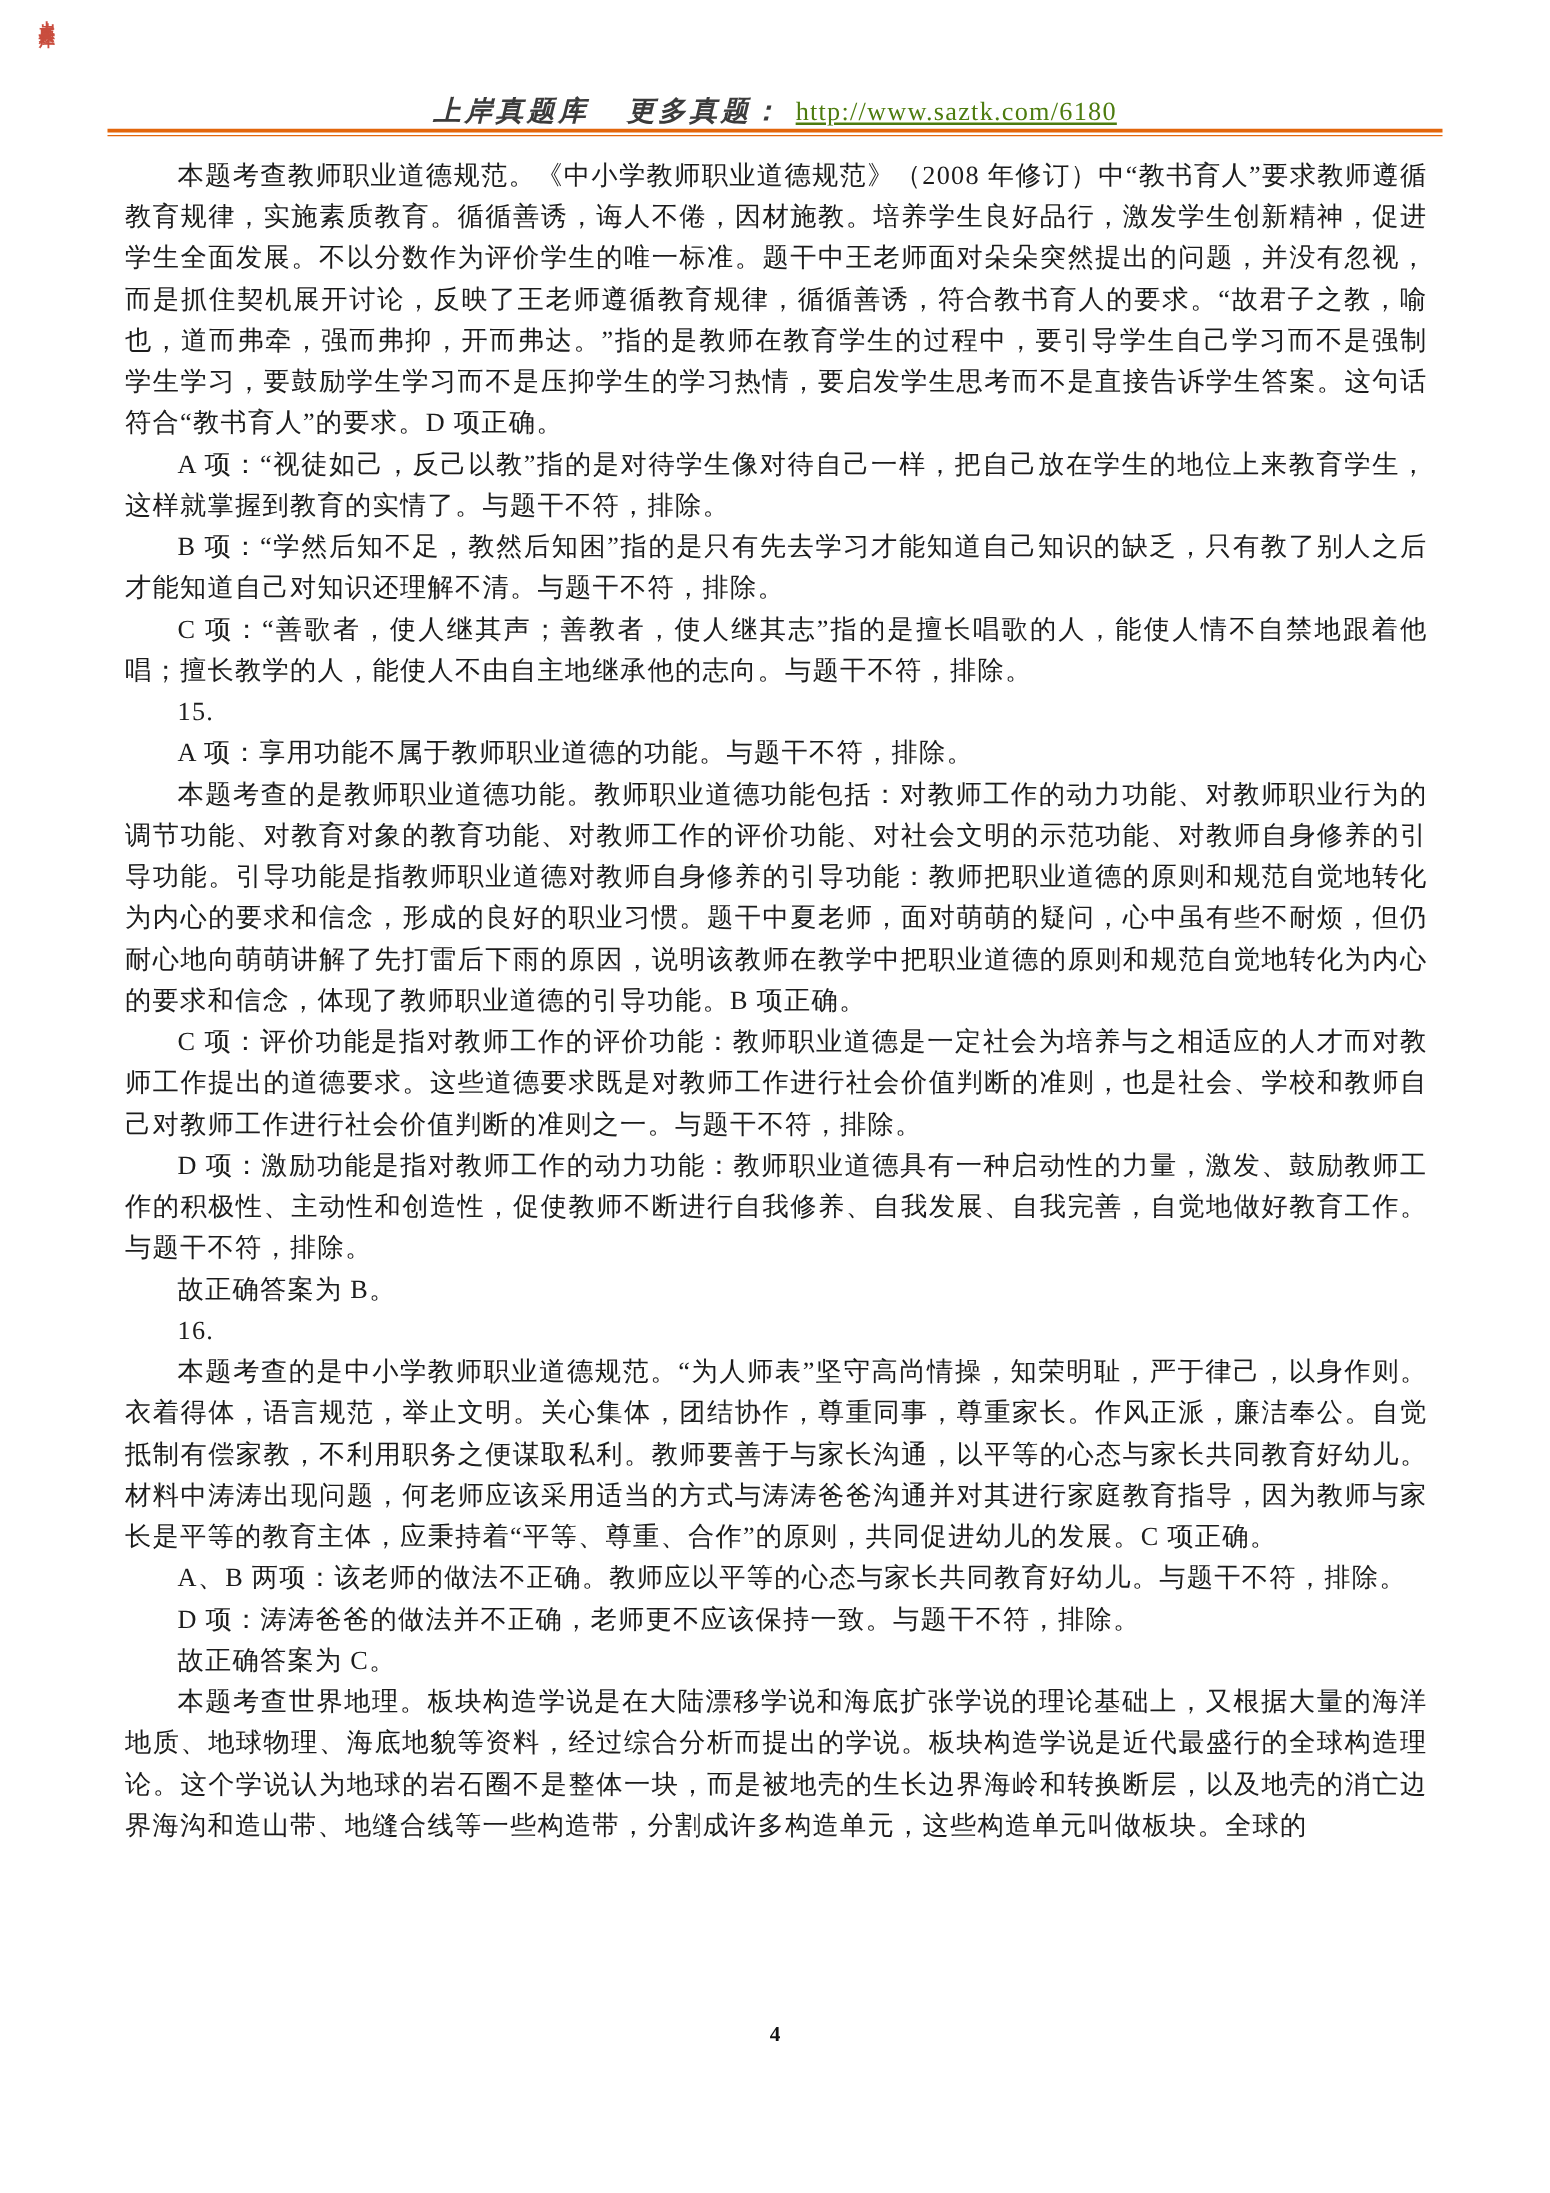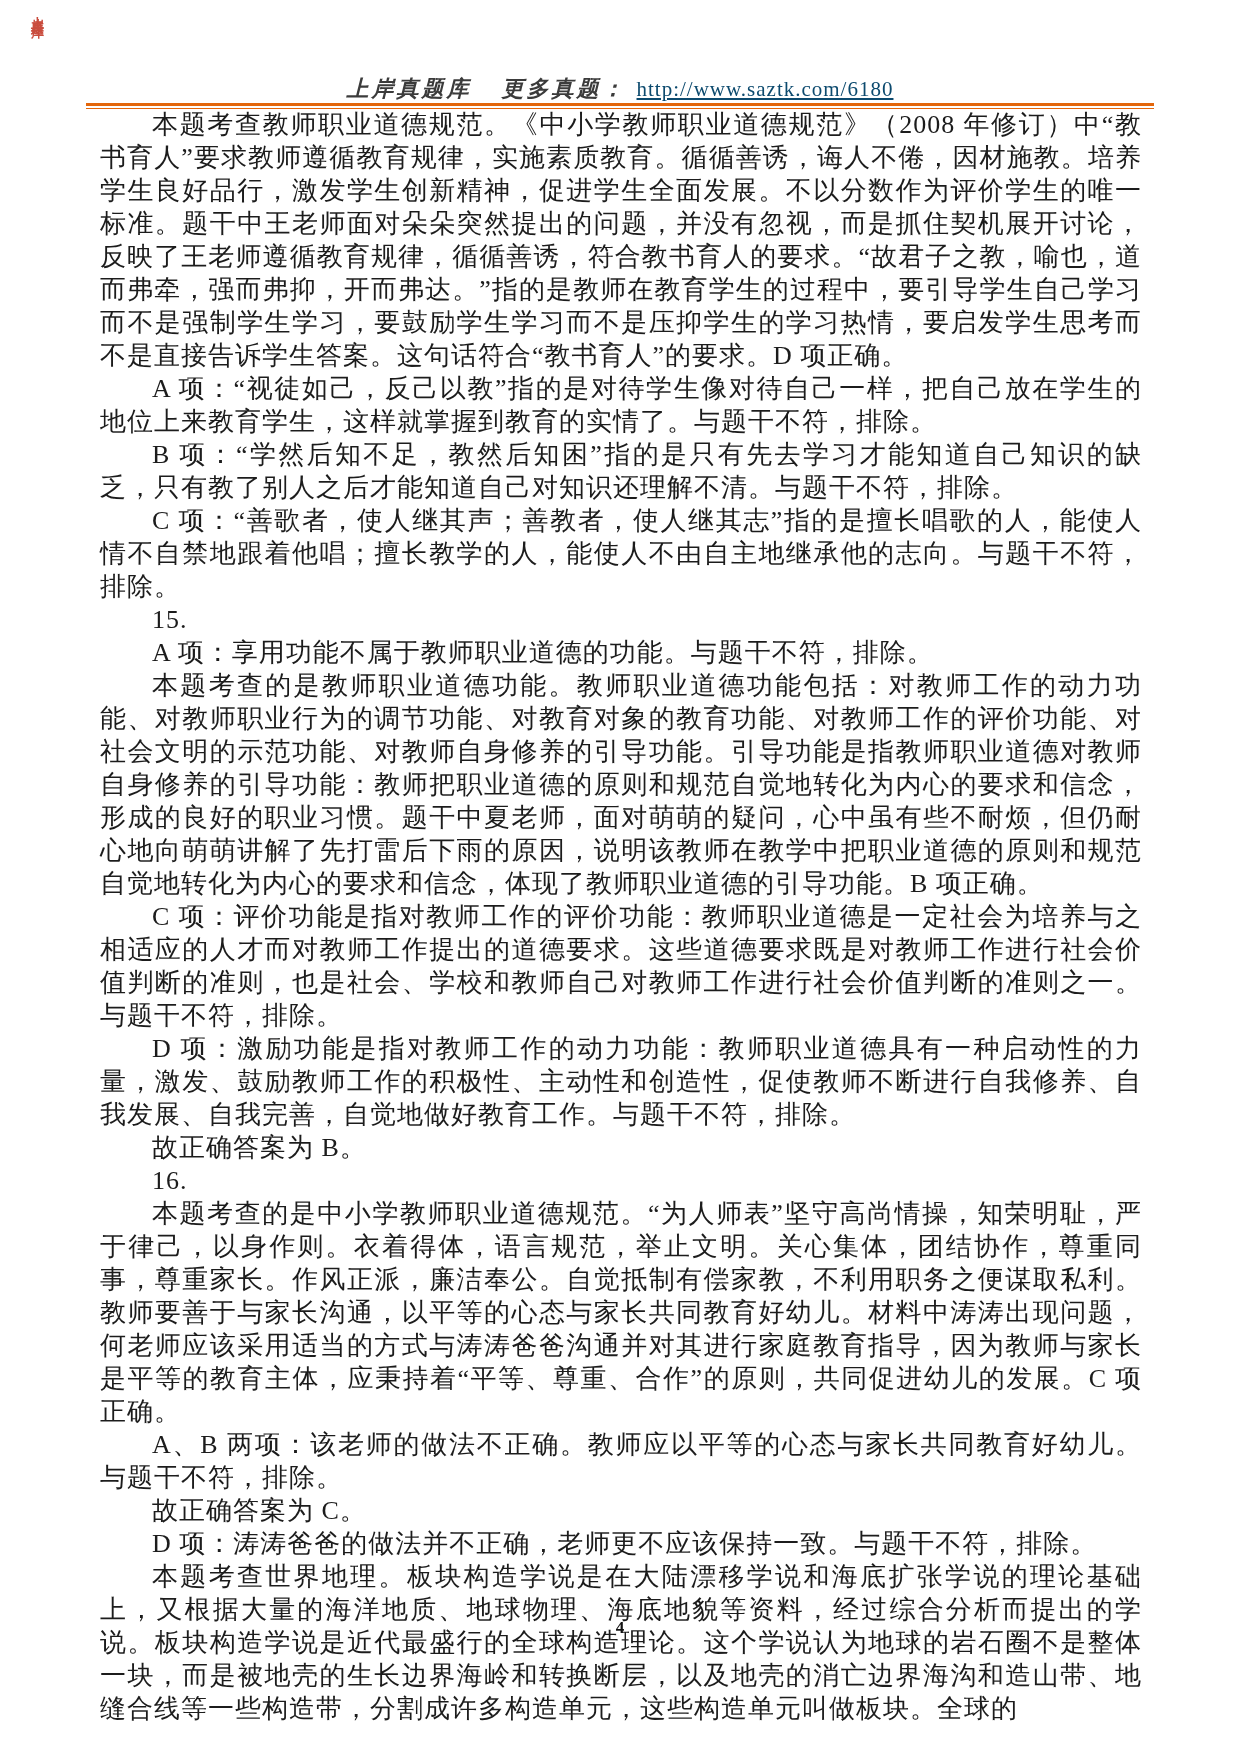--- a/index.html
+++ b/index.html
@@ -42,42 +42,42 @@
     font-size: 22px;
     letter-spacing: 3px;
     color: #3b3b3b;
   }
   .header .brand.gap {
     margin-left: 26px;
     margin-top: 31px;
   }
   .header .link {
     font-size: 21px;
-    color: #0c4a6e;
+    color: #4d7c0f;
     text-decoration: underline;
     font-style: normal;
     letter-spacing: 1px;
     cursor: pointer;
     margin-left: 6px;
   }
   .header-rule {
     position: absolute;
     top: 103px;
     left: 86px;
     right: 86px;
     height: 2px;
     border-top: 3px solid #e3660b;
     border-bottom: 1px solid #e3660b;
   }
   .doc-body {
     position: absolute;
-    top: 108px;
+    top: 124px;
     left: 100px;
     width: 1042px;
-    font-size: 26px;
+    font-size: 21px;
     line-height: 33px;
     letter-spacing: 1px;
     text-align: justify;
     text-justify: inter-ideograph;
   }
   .doc-body p {
     margin: 0;
     padding: 0;
     text-indent: 2em;
   }
@@ -114,20 +114,20 @@
       <p>C 项：“善歌者，使人继其声；善教者，使人继其志”指的是擅长唱歌的人，能使人情不自禁地跟着他唱；擅长教学的人，能使人不由自主地继承他的志向。与题干不符，排除。</p>
       <p>15.</p>
       <p>A 项：享用功能不属于教师职业道德的功能。与题干不符，排除。</p>
       <p>本题考查的是教师职业道德功能。教师职业道德功能包括：对教师工作的动力功能、对教师职业行为的调节功能、对教育对象的教育功能、对教师工作的评价功能、对社会文明的示范功能、对教师自身修养的引导功能。引导功能是指教师职业道德对教师自身修养的引导功能：教师把职业道德的原则和规范自觉地转化为内心的要求和信念，形成的良好的职业习惯。题干中夏老师，面对萌萌的疑问，心中虽有些不耐烦，但仍耐心地向萌萌讲解了先打雷后下雨的原因，说明该教师在教学中把职业道德的原则和规范自觉地转化为内心的要求和信念，体现了教师职业道德的引导功能。B 项正确。</p>
       <p>C 项：评价功能是指对教师工作的评价功能：教师职业道德是一定社会为培养与之相适应的人才而对教师工作提出的道德要求。这些道德要求既是对教师工作进行社会价值判断的准则，也是社会、学校和教师自己对教师工作进行社会价值判断的准则之一。与题干不符，排除。</p>
       <p>D 项：激励功能是指对教师工作的动力功能：教师职业道德具有一种启动性的力量，激发、鼓励教师工作的积极性、主动性和创造性，促使教师不断进行自我修养、自我发展、自我完善，自觉地做好教育工作。与题干不符，排除。</p>
       <p>故正确答案为 B。</p>
       <p>16.</p>
       <p>本题考查的是中小学教师职业道德规范。“为人师表”坚守高尚情操，知荣明耻，严于律己，以身作则。衣着得体，语言规范，举止文明。关心集体，团结协作，尊重同事，尊重家长。作风正派，廉洁奉公。自觉抵制有偿家教，不利用职务之便谋取私利。教师要善于与家长沟通，以平等的心态与家长共同教育好幼儿。材料中涛涛出现问题，何老师应该采用适当的方式与涛涛爸爸沟通并对其进行家庭教育指导，因为教师与家长是平等的教育主体，应秉持着“平等、尊重、合作”的原则，共同促进幼儿的发展。C 项正确。</p>
       <p>A、B 两项：该老师的做法不正确。教师应以平等的心态与家长共同教育好幼儿。与题干不符，排除。</p>
+      <p>D 项：涛涛爸爸的做法并不正确，老师更不应该保持一致。与题干不符，排除。</p>
       <p>故正确答案为 C。</p>
-      <p>D 项：涛涛爸爸的做法并不正确，老师更不应该保持一致。与题干不符，排除。</p>
       <p>本题考查世界地理。板块构造学说是在大陆漂移学说和海底扩张学说的理论基础上，又根据大量的海洋地质、地球物理、海底地貌等资料，经过综合分析而提出的学说。板块构造学说是近代最盛行的全球构造理论。这个学说认为地球的岩石圈不是整体一块，而是被地壳的生长边界海岭和转换断层，以及地壳的消亡边界海沟和造山带、地缝合线等一些构造带，分割成许多构造单元，这些构造单元叫做板块。全球的</p>
     </div>
 
   <div class="footer">4</div>
 
 </div>
 
 </body></html>

